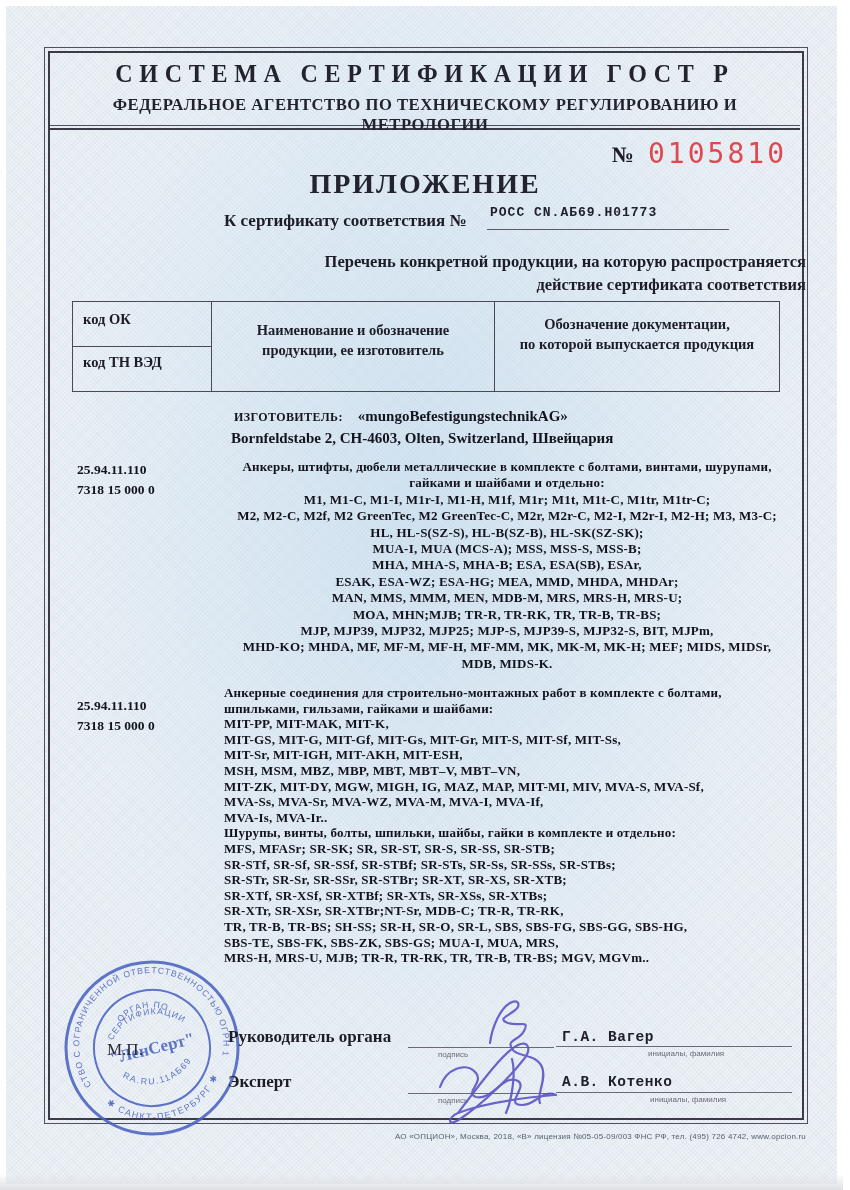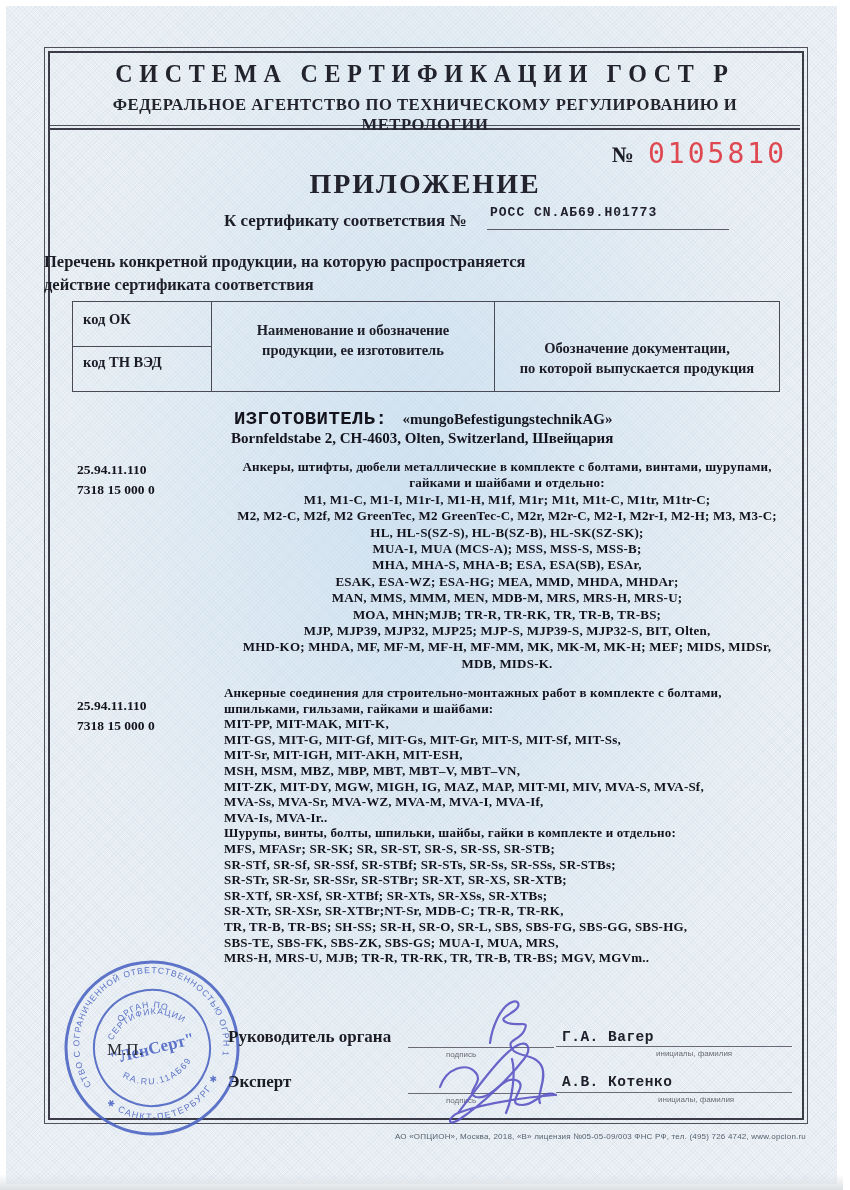--- a/index.html
+++ b/index.html
@@ -26,48 +26,48 @@
     font-size:17px;font-weight:700;letter-spacing:.5px;transform:scaleX(.98);color:#23232e;}
   .num-label{position:absolute;left:612px;top:142px;font-size:22px;font-weight:700;color:#1d1d28;}
   .num-red{position:absolute;left:648px;top:137px;font-family:"DejaVu Sans Mono",monospace;
     font-size:28px;font-weight:400;letter-spacing:3px;color:#df4850;}
   .title{position:absolute;left:44px;top:168px;width:762px;text-align:center;
     font-size:28px;font-weight:700;letter-spacing:2px;color:#23232e;}
   .cert-label{position:absolute;left:224px;top:211px;font-size:17px;font-weight:700;color:#1d1d28;}
   .cert-value{position:absolute;left:490px;top:205px;font-family:"Liberation Mono",monospace;
     font-size:13px;font-weight:700;letter-spacing:1px;color:#20202c;}
   .cert-line{position:absolute;left:487px;top:229px;width:242px;border-top:1px solid #5a5a66;}
-  .subtitle{position:absolute;left:44px;top:250px;width:762px;text-align:left;
+  .subtitle{position:absolute;left:44px;top:250px;width:762px;text-align:right;
     font-size:16.5px;font-weight:700;line-height:23px;color:#1d1d28;}
   
   .tbl{position:absolute;left:72px;top:301px;width:706px;height:89px;border:1px solid #4a4a56;}
   .tbl .v1{position:absolute;left:138px;top:0;bottom:0;border-left:1px solid #4a4a56;}
   .tbl .v2{position:absolute;left:421px;top:0;bottom:0;border-left:1px solid #4a4a56;}
   .tbl .hsplit{position:absolute;left:0;width:138px;top:44px;border-top:1px solid #4a4a56;}
   .tbl .c-ok{position:absolute;left:10px;top:9px;font-size:14.5px;font-weight:700;color:#1d1d28;}
   .tbl .c-tn{position:absolute;left:10px;top:52px;font-size:14.5px;font-weight:700;color:#1d1d28;}
   .tbl .c-name{position:absolute;left:139px;width:282px;top:18px;text-align:center;
     font-size:14.5px;font-weight:700;line-height:20px;color:#1d1d28;}
   .tbl .c-doc{position:absolute;left:422px;width:284px;top:12px;text-align:center;
-    font-size:14.5px;font-weight:700;line-height:20px;color:#1d1d28;margin-top:24px;}
+    font-size:14.5px;font-weight:700;line-height:20px;color:#1d1d28;}
   .manuf{position:absolute;left:234px;top:408px;font-size:15px;color:#14141e;}
-  .manuf .lbl{font-family:Liberation Mono, monospace;font-size:19px;font-weight:700;letter-spacing:.4px;}
+  .manuf .lbl{font-family:Liberation Serif, serif;font-size:12px;font-weight:700;letter-spacing:.4px;}
   .manuf .nm{font-weight:700;}
   .manuf-addr{position:absolute;left:231px;top:430px;font-size:15px;font-weight:700;color:#14141e;}
   .codes{position:absolute;left:77px;font-size:13.5px;font-weight:700;line-height:20px;color:#14141e;}
   .plist{position:absolute;left:224px;width:566px;font-size:13px;font-weight:700;
     letter-spacing:.2px;color:#12121c;}
   .plist1{top:459px;line-height:16.4px;text-align:center;}
   .plist2{top:685px;line-height:15.6px;}
   
   .mp{position:absolute;left:107px;top:1040px;font-size:17px;color:#2a2a35;}
   .role1{position:absolute;left:228px;top:1027px;font-size:17px;font-weight:700;color:#1d1d28;}
   .role2{position:absolute;left:228px;top:1072px;font-size:17px;font-weight:700;color:#1d1d28;}
   .sigline{position:absolute;border-top:1px solid #6a6a76;}
-  .cap{position:absolute;font-family:"Liberation Sans",sans-serif;font-size:8px;color:#6b6b76;margin-left:8px;}
+  .cap{position:absolute;font-family:"Liberation Sans",sans-serif;font-size:8px;color:#6b6b76;}
   .signame{position:absolute;font-family:"Liberation Mono",monospace;font-size:14.5px;
     font-weight:700;color:#20202c;letter-spacing:.5px;}
   .footer{position:absolute;left:44px;top:1132px;width:762px;text-align:right;
     font-family:"Liberation Sans",sans-serif;font-size:8px;color:#55616e;letter-spacing:.2px;}
   .stamp-svg{position:absolute;left:54px;top:950px;opacity:.88;}
   .sig-svg{position:absolute;left:400px;top:985px;}
 </style>
 </head>
 <body>
 
@@ -127,21 +127,21 @@
       <div>Анкеры,  штифты,  дюбели металлические в комплекте с болтами, винтами, шурупами,</div>
       <div>гайками и шайбами и отдельно:</div>
       <div>M1, M1-C, M1-I, M1r-I, M1-H, M1f, M1r; M1t, M1t-C, M1tr, M1tr-C;</div>
       <div>M2, M2-C, M2f, M2 GreenTec, M2 GreenTec-C, M2r, M2r-C, M2-I, M2r-I, M2-H; M3, M3-C;</div>
       <div>HL, HL-S(SZ-S), HL-B(SZ-B), HL-SK(SZ-SK);</div>
       <div>MUA-I, MUA (MCS-A); MSS, MSS-S, MSS-B;</div>
       <div>MHA, MHA-S, MHA-B;  ESA, ESA(SB), ESAr,</div>
       <div>ESAK, ESA-WZ; ESA-HG; MEA, MMD, MHDA, MHDAr;</div>
       <div>MAN, MMS, MMM, MEN, MDB-M, MRS, MRS-H, MRS-U;</div>
       <div>MOA, MHN;MJB; TR-R, TR-RK, TR, TR-B, TR-BS;</div>
-      <div>MJP, MJP39, MJP32, MJP25;  MJP-S, MJP39-S, MJP32-S, BIT, Olten,</div>
+      <div>MJP, MJP39, MJP32, MJP25;  MJP-S, MJP39-S, MJP32-S, BIT, MJPm,</div>
       <div>MHD-KO; MHDA,  MF, MF-M, MF-H, MF-MM, MK, MK-M, MK-H; MEF; MIDS, MIDSr,</div>
       <div>MDB, MIDS-K.</div>
     </div>
 
   <div class="codes" style="top:696px;">
     <div>25.94.11.110</div>
     <div>7318 15 000 0</div>
   </div>
   <div class="plist plist2">
       <div>Анкерные соединения для строительно-монтажных работ в комплекте с болтами,</div>

